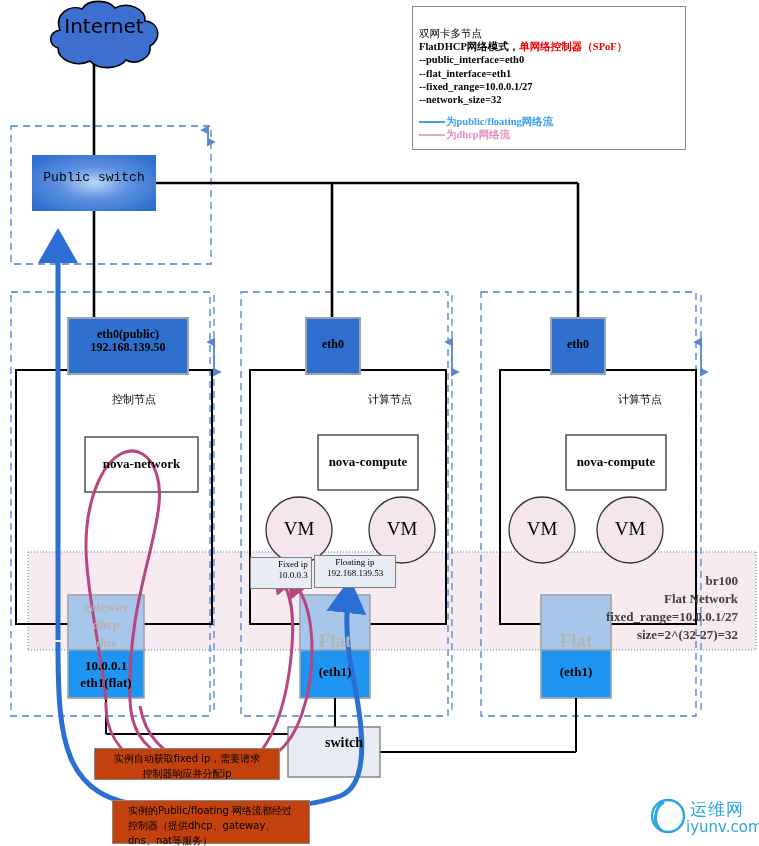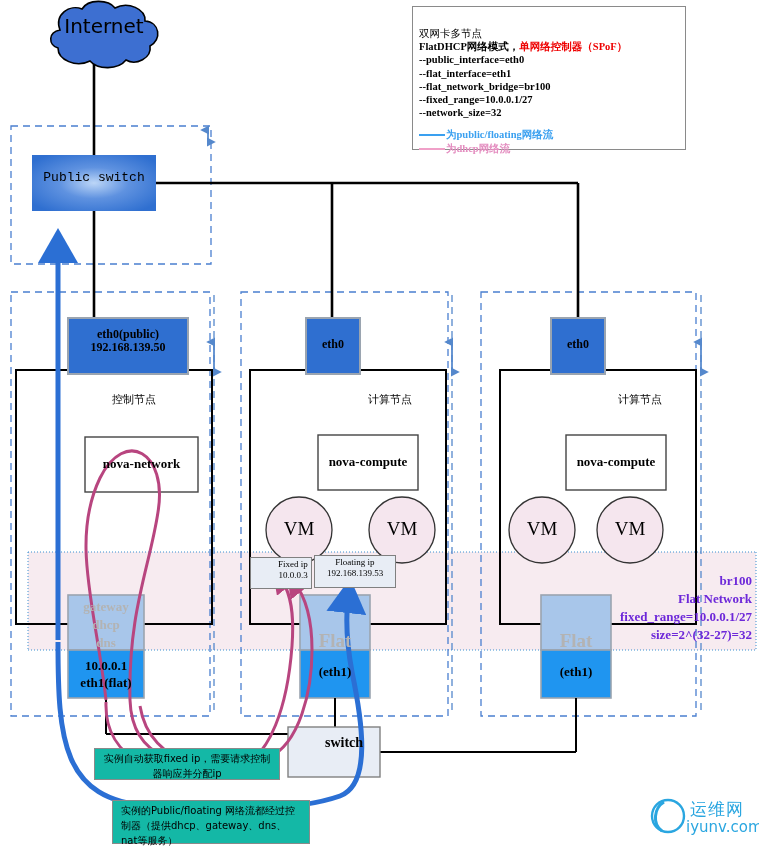--- a/index.html
+++ b/index.html
@@ -39,29 +39,29 @@
   .svc-text{text-align:center;font-weight:bold;font-size:13px;color:#000;}
   .vm-text{text-align:center;font-size:19px;color:#000;font-family:"Liberation Serif",serif;}
 
   .ipbox{position:absolute;background:#e8edf5;border:1px solid #808080;
          box-sizing:border-box;text-align:center;font-size:9px;line-height:11px;color:#000;
          padding-top:1px;}
 
   .flatlabel{position:absolute;text-align:center;font-weight:bold;font-size:19px;
              color:#b3b3b3;}
 
-  #br100-block{position:absolute;left:560px;top:572px;width:192px;text-align:right;
-      font-weight:bold;font-size:13px;line-height:18px;color:#6d28d9;}
+  #br100-block{position:absolute;left:546px;top:572px;width:192px;text-align:right;
+      font-weight:bold;font-size:13px;line-height:18px;color:#404040;}
 
   #switch-label{position:absolute;left:288px;top:735px;width:112px;text-align:center;
       font-weight:bold;font-size:14px;color:#000;}
 
-  .notebox{position:absolute;background:#14b8a6;border:1px solid #8a8a8a;
+  .notebox{position:absolute;background:#c2410c;border:1px solid #8a8a8a;
      box-sizing:border-box;font-size:10px;line-height:15px;color:#000;
-     text-align:center;font-family:"DejaVu Sans",sans-serif;padding:2px 8px;}
+     text-align:center;font-family:"DejaVu Sans",sans-serif;padding:2px 15px;}
   .notebox.left-al{text-align:left;}
   #wm-text1{position:absolute;left:690px;top:798px;font-family:"DejaVu Sans",sans-serif;
      font-size:17px;color:#2aa6e0;letter-spacing:1px;}
   #wm-text2{position:absolute;left:686px;top:818px;font-family:"DejaVu Sans",sans-serif;
      font-size:15px;color:#2aa6e0;}
 </style>
 </head>
 <body>
 
 <div id="stage">
@@ -209,21 +209,20 @@
       <circle cx="668" cy="816" r="16"></circle>
       <path d="M664,802 C654,808 652,824 662,831" stroke-width="3"></path>
     </g>
   </svg>
 
   <div id="legend">
     <div class="l-cn">双网卡多节点</div>
     <div class="row"><span>FlatDHCP网络模式，</span><span class="red">单网络控制器（SPoF）</span></div>
     <div class="row">--public_interface=eth0</div>
     <div class="row">--flat_interface=eth1</div>
-    <div class="row">--flat_network_bridge=br100</div>
     <div class="row">--fixed_range=10.0.0.1/27</div>
     <div class="row">--network_size=32</div>
     <div class="key"><span class="kline kblue"></span><span style="color:#3aa0f0;font-weight:bold;margin-top:16px;">为public/floating网络流</span></div>
     <div><span class="kline kpink"></span><span style="color:#e48ec0;font-weight:bold;">为dhcp网络流</span></div>
   </div>
 
   <div class="lbl" id="internet-label">Internet</div>
 
   <div class="lbl" id="public-switch-label">Public switch</div>
 

